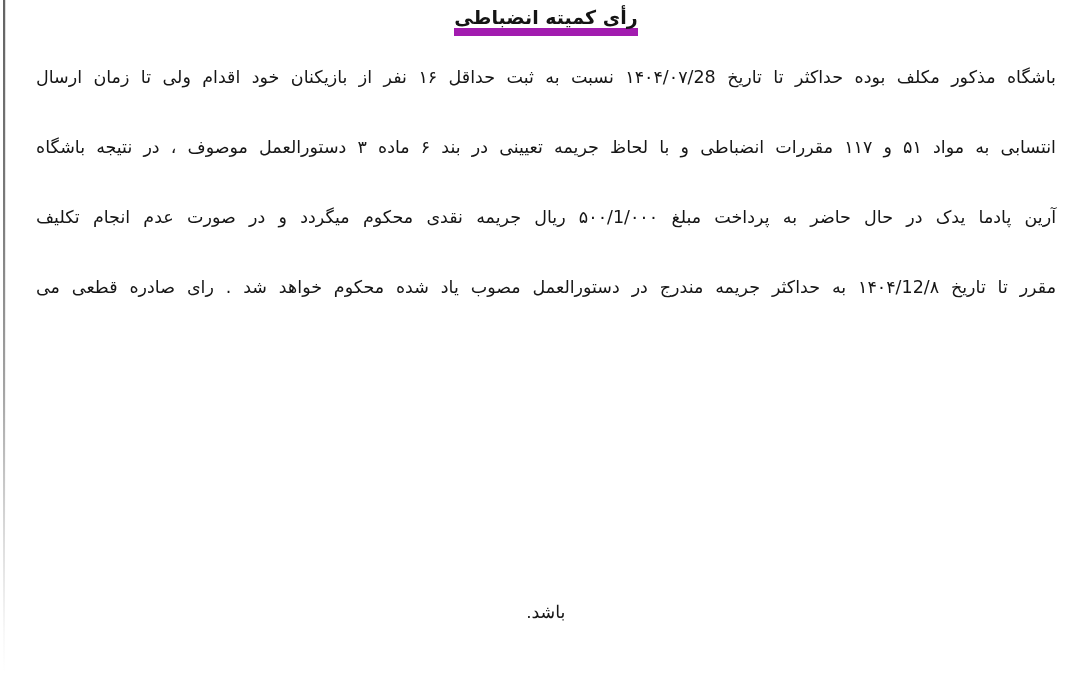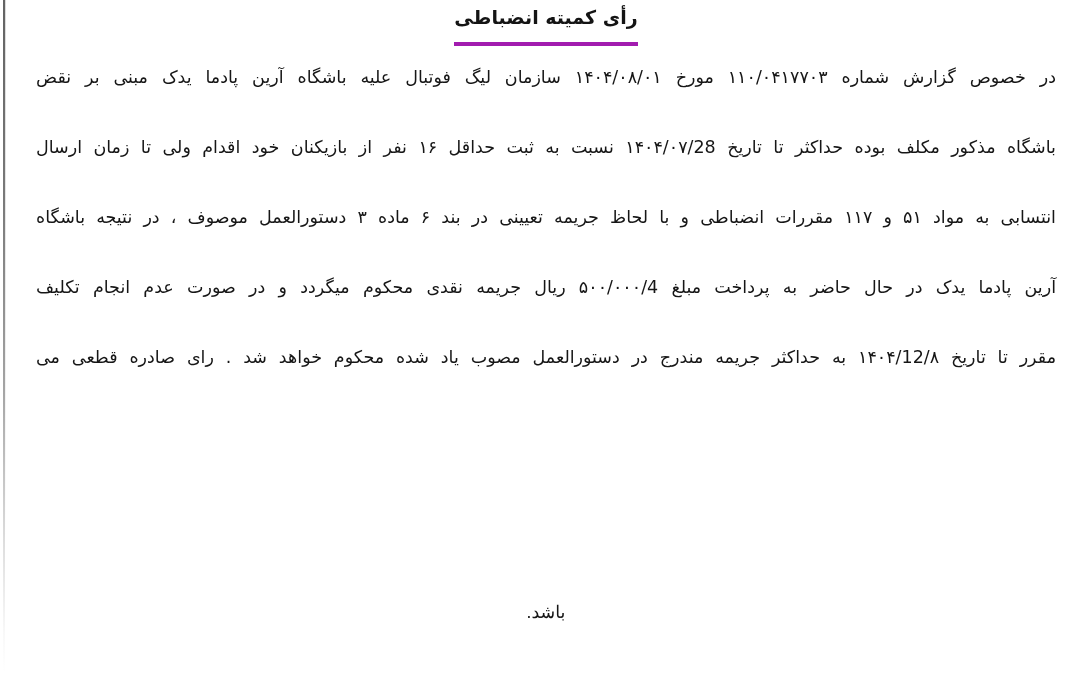--- a/index.html
+++ b/index.html
@@ -59,22 +59,22 @@
     right: 0;
     text-align: center;
     font-family: "DejaVu Sans", sans-serif;
     font-size: 19px;
     font-weight: bold;
     color: #141414;
     letter-spacing: 0.2px;
   }
 
   .doc-title .underlined {
-    border-bottom: 4px solid #a21caf;
-    padding-bottom: 14px;
+    border-bottom: 8px solid #a21caf;
+    padding-bottom: 0;
     display: inline-block;
   }
 
   .body-text {
     position: absolute;
     top: 42px;
     right: 36px;
     left: 36px;
     direction: rtl;
     text-align: justify;
@@ -111,22 +111,21 @@
 <div class="page">
 
   <div class="scan-edge"></div>
   <div class="scan-edge-2"></div>
 
   <div class="doc-title">
     <span class="underlined">رأی کمیته انضباطی</span>
   </div>
 
   <div class="body-text">
-    <p>در خصوص گزارش شماره ۱۱۰/۰۴۱۷۷۰۳ مورخ ۱۴۰۴/۰۸/۰۱ سازمان لیگ فوتبال علیه باشگاه آرین پادما یدک مبنی بر نقض</p>
     <p>باشگاه مذکور مکلف بوده حداکثر تا تاریخ ۱۴۰۴/۰۷/28 نسبت به ثبت حداقل ۱۶ نفر از بازیکنان خود اقدام ولی تا زمان ارسال</p>
     <p>انتسابی به مواد ۵۱ و ۱۱۷ مقررات انضباطی و با لحاظ جریمه تعیینی در بند ۶ ماده ۳ دستورالعمل موصوف ، در نتیجه باشگاه</p>
-    <p>آرین پادما یدک در حال حاضر به پرداخت مبلغ ۵۰۰/۰۰۰/4 ریال جریمه نقدی محکوم میگردد و در صورت عدم انجام تکلیف</p>
+    <p>آرین پادما یدک در حال حاضر به پرداخت مبلغ ۵۰۰/1/۰۰۰ ریال جریمه نقدی محکوم میگردد و در صورت عدم انجام تکلیف</p>
     <p>مقرر تا تاریخ ۱۴۰۴/12/۸ به حداکثر جریمه مندرج در دستورالعمل مصوب یاد شده محکوم خواهد شد . رای صادره قطعی می</p>
   </div>
 
   <div class="closing">باشد.</div>
 
 </div>
 
 </body></html>

